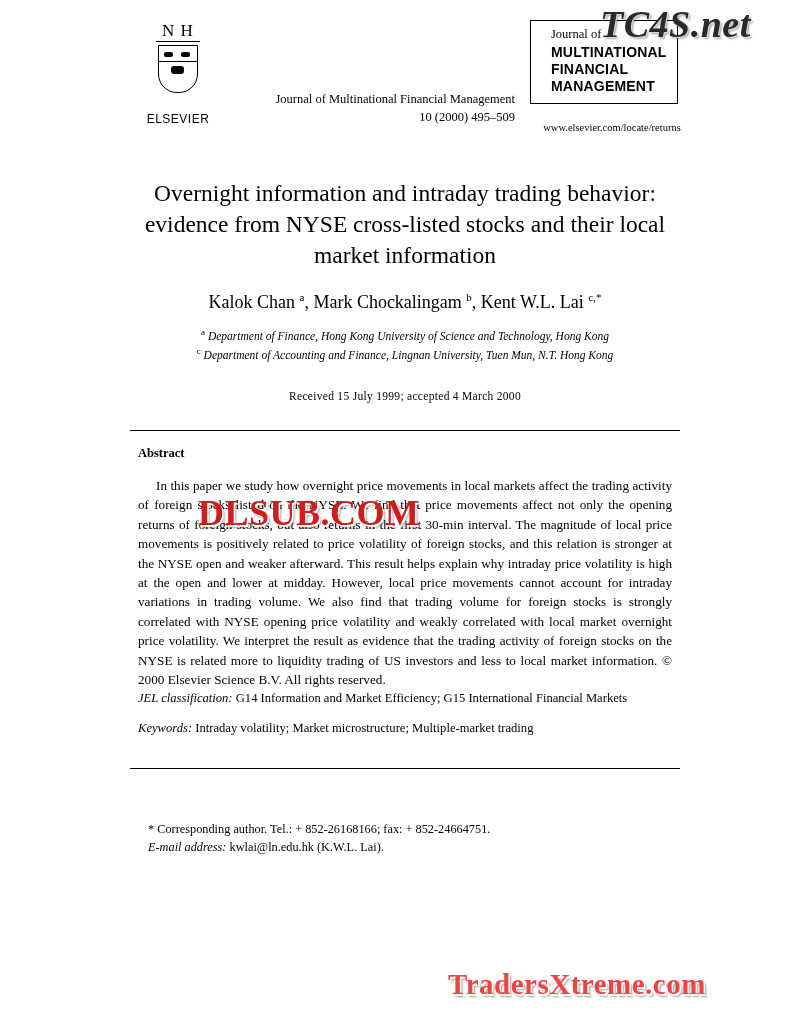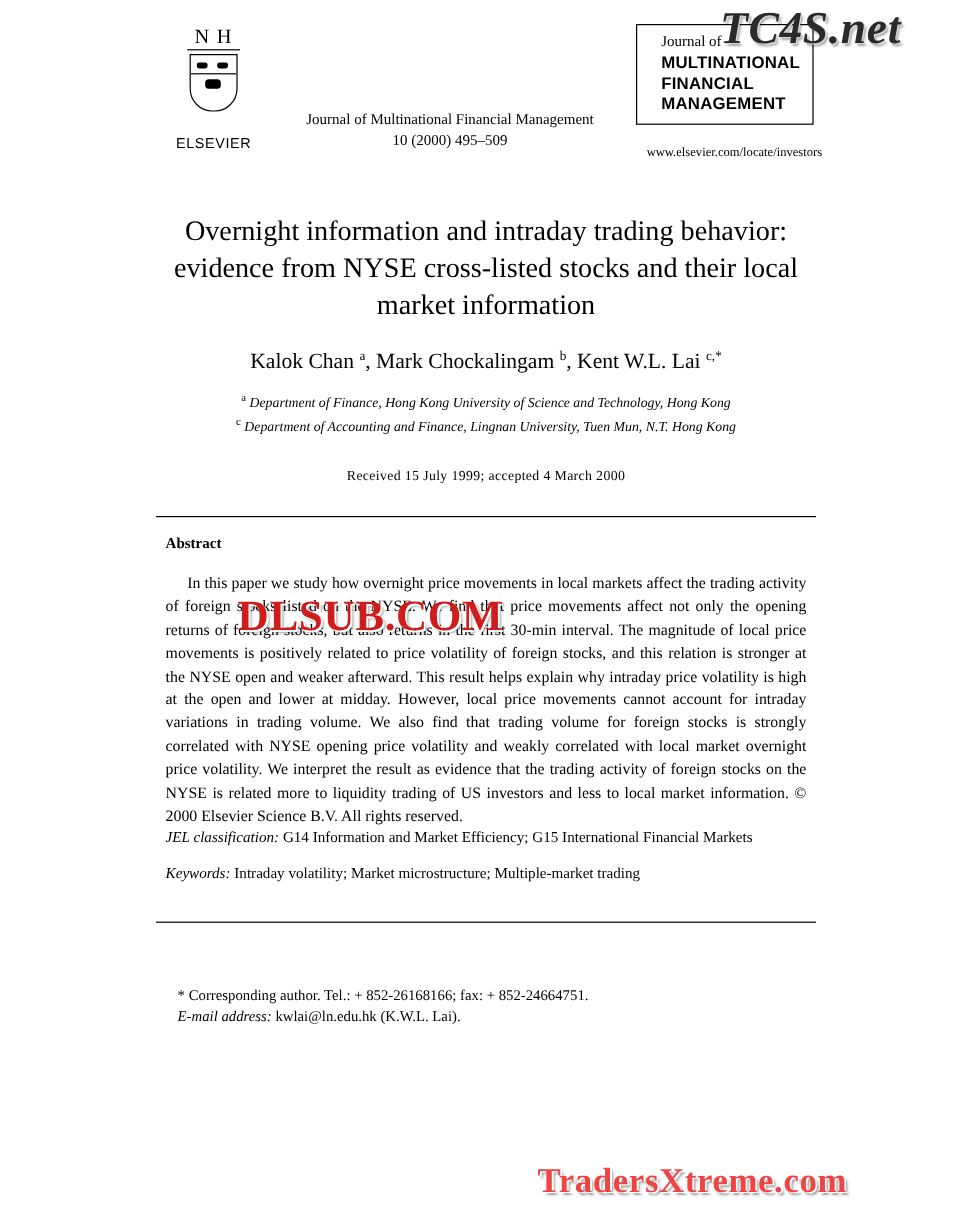--- a/index.html
+++ b/index.html
@@ -77,21 +77,21 @@
     font-size: 12px;
     letter-spacing: 0.5px;
     margin-top: 19px;
   }
 
   .journal-center {
     position: absolute;
     left: 105px;
     top: 76px;
     width: 280px;
-    text-align: center;
+    text-align: right;
     font-size: 12.5px;
     line-height: 1.45;
   }
 
   .journal-box {
     position: absolute;
     left: 400px;
     top: 6px;
     width: 148px;
     border: 1px solid #000;
@@ -278,21 +278,21 @@
       <div>10 (2000) 495–509</div>
     </div>
 
     <div class="journal-box">
       <div class="jb-line1">Journal of</div>
       <div class="jb-line2">MULTINATIONAL</div>
       <div class="jb-line3">FINANCIAL</div>
       <div class="jb-line4">MANAGEMENT</div>
     </div>
 
-    <div class="journal-url">www.elsevier.com/locate/investors</div>
+    <div class="journal-url">www.elsevier.com/locate/returns</div>
   </div>
 
   <div class="title-block">
     <div class="paper-title">Overnight information and intraday trading behavior: evidence from NYSE cross-listed stocks and their local market information</div>
     <div class="authors">Kalok Chan <sup>a</sup>, Mark Chockalingam <sup>b</sup>, Kent W.L. Lai <sup>c,*</sup></div>
     <div class="affiliations">
       <div><sup>a</sup> Department of Finance, Hong Kong University of Science and Technology, Hong Kong</div>
       <div><sup>c</sup> Department of Accounting and Finance, Lingnan University, Tuen Mun, N.T. Hong Kong</div>
     </div>
     <div class="received">Received 15 July 1999; accepted 4 March 2000</div>

